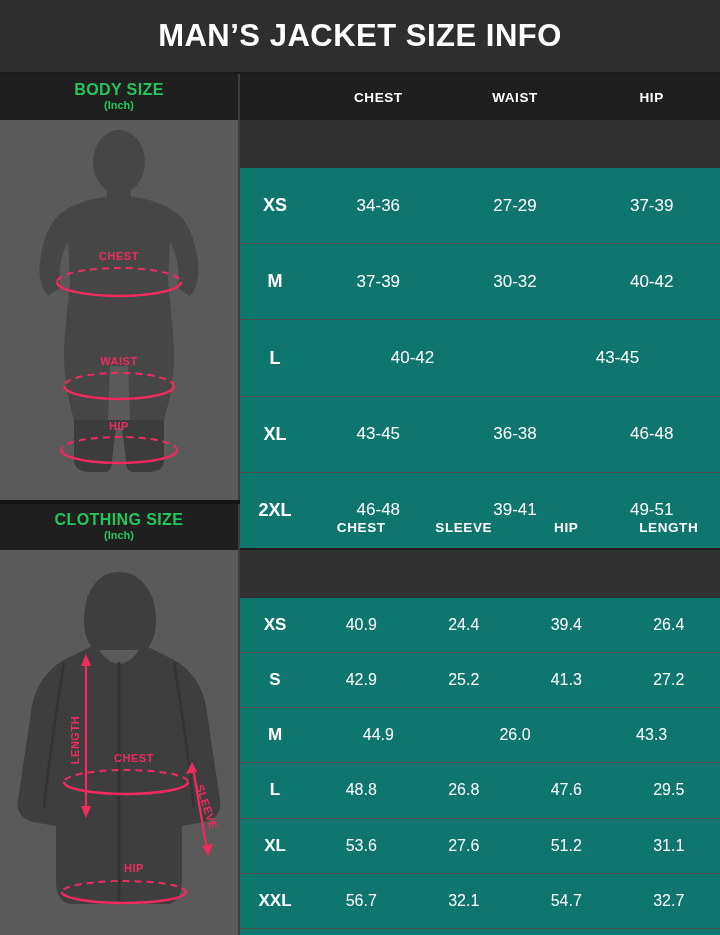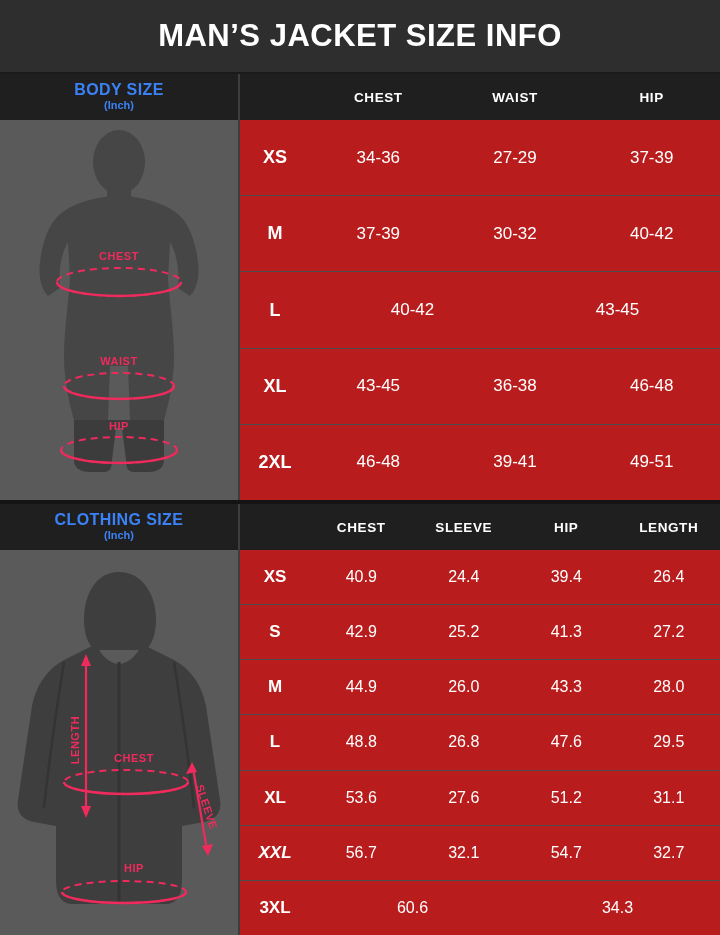--- a/index.html
+++ b/index.html
@@ -42,21 +42,21 @@
     background: #1f1f1f;
     height: 46px;
     align-items: stretch;
   }
   .section-header .sh-label {
     width: 240px;
     display: flex;
     flex-direction: column;
     align-items: center;
     justify-content: center;
-    color: #3b82f6;
+    color: #22c55e;
     border-right: 2px solid #3d3d3d;
     box-sizing: border-box;
   }
   .sh-label .l1 {
     font-size: 16px;
     font-weight: bold;
     letter-spacing: 0.4px;
     line-height: 1.05;
   }
   .sh-label .l2 {
@@ -90,21 +90,22 @@
     position: relative;
     border-right: 2px solid #3d3d3d;
     display: flex;
     align-items: center;
     justify-content: center;
   }
   .table-cell {
     flex: 1;
     display: flex;
     flex-direction: column;
-    background: #b91c1c;
+    background: #0f766e;
+    margin-top: 48px;
   }
   .trow {
     display: flex;
     flex: 1;
     border-bottom: 1px solid #4d4d4d;
   }
   .trow:last-child { border-bottom: none; }
   .tcell {
     flex: 1;
     display: flex;
@@ -342,41 +343,40 @@
           <div class="tcell">25.2</div>
           <div class="tcell">41.3</div>
           <div class="tcell">27.2</div>
         </div>
 
         <div class="trow">
           <div class="tcell size" style="flex:0 0 70px;">M</div>
           <div class="tcell">44.9</div>
           <div class="tcell">26.0</div>
           <div class="tcell">43.3</div>
-          <div class="tcell">28.0</div>
         </div>
 
         <div class="trow">
           <div class="tcell size" style="flex:0 0 70px;">L</div>
           <div class="tcell">48.8</div>
           <div class="tcell">26.8</div>
           <div class="tcell">47.6</div>
           <div class="tcell">29.5</div>
         </div>
 
         <div class="trow">
           <div class="tcell size" style="flex:0 0 70px;">XL</div>
           <div class="tcell">53.6</div>
           <div class="tcell">27.6</div>
           <div class="tcell">51.2</div>
           <div class="tcell">31.1</div>
         </div>
 
         <div class="trow">
-          <div class="tcell size" style="flex:0 0 70px;font-style:italic;">XXL</div>
+          <div class="tcell size" style="flex:0 0 70px;">XXL</div>
           <div class="tcell">56.7</div>
           <div class="tcell">32.1</div>
           <div class="tcell">54.7</div>
           <div class="tcell">32.7</div>
         </div>
 
         <div class="trow">
           <div class="tcell size" style="flex:0 0 70px;">3XL</div>
           <div class="tcell">60.6</div>
           <div class="tcell">34.3</div>

